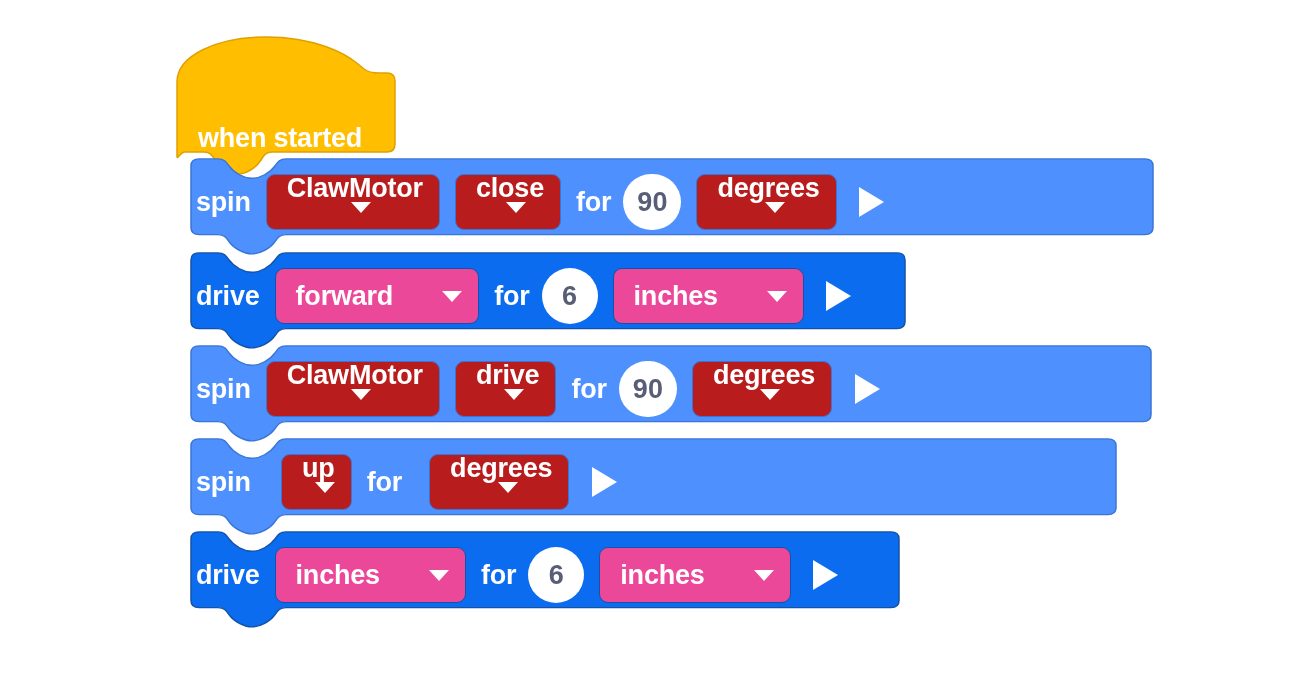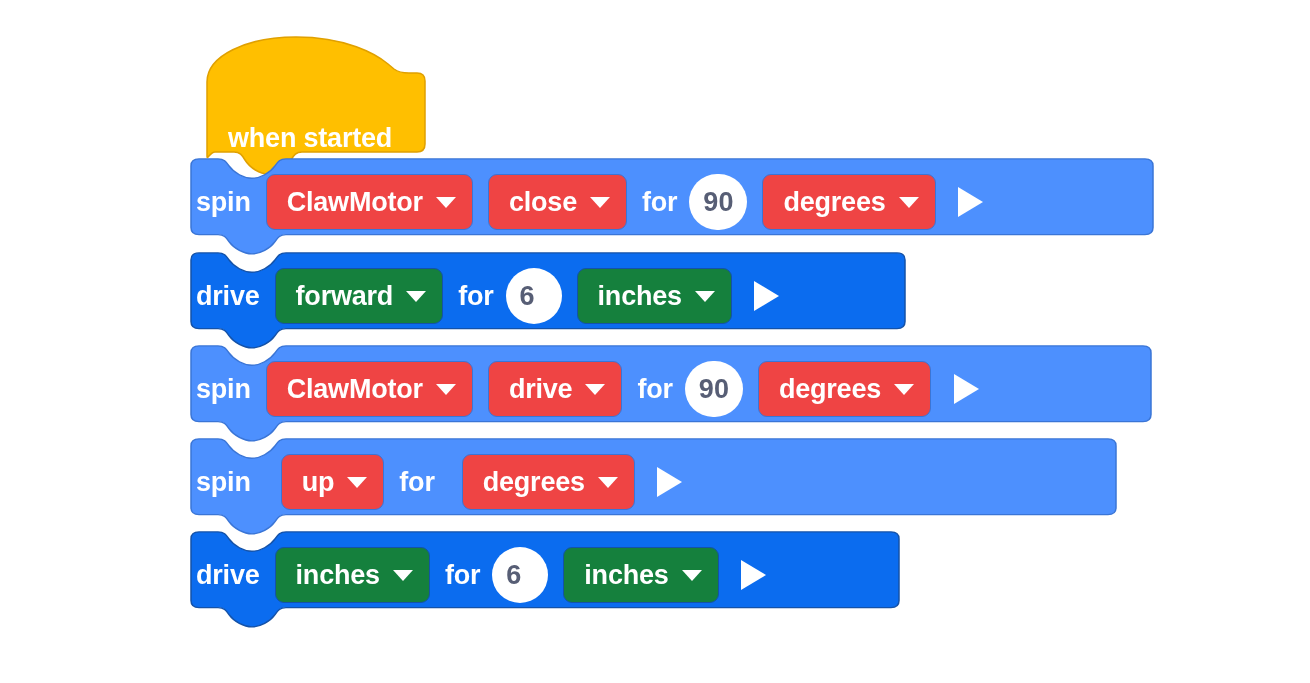--- a/index.html
+++ b/index.html
@@ -44,21 +44,21 @@
     position: relative;
     z-index: 1;
     display: flex;
     align-items: center;
     height: 100%;
     padding-left: 6px;
   }
 
   
   .hat {
-    left: 206px;
+    left: 176px;
     top: 36px;
     width: 220px;
     height: 124px;
   }
   .hat .row {
     align-items: flex-end;
     padding-bottom: 16px;
     padding-left: 22px;
   }
 
@@ -95,27 +95,28 @@
   }
   .dd-arrow {
     width: 0; height: 0;
     margin-left: 13px;
     border-left: 10px solid transparent;
     border-right: 10px solid transparent;
     border-top: 11px solid #ffffff;
     flex: none;
   }
 
-  .light .dropdown { background: #ef4444; border: 1.5px solid #3a75d6; }
-  .dark  .dropdown { background: #15803d; border: 1.5px solid #1452a8; }
+  .light .dropdown { background: #b91c1c; border: 1.5px solid #3a75d6; flex-direction: column; }
+  .dark  .dropdown { background: #ec4899; border: 1.5px solid #1452a8; gap: 36px; }
 
   
   .numfield {
     display: inline-flex;
     align-items: center;
+    justify-content: center;
     height: 56px;
     min-width: 56px;
     padding: 0 14px;
     background: #ffffff;
     border-radius: 30px;
     box-sizing: border-box;
   }
   .numfield .num-text {
     color: #575e75;
     font-size: 27px;

